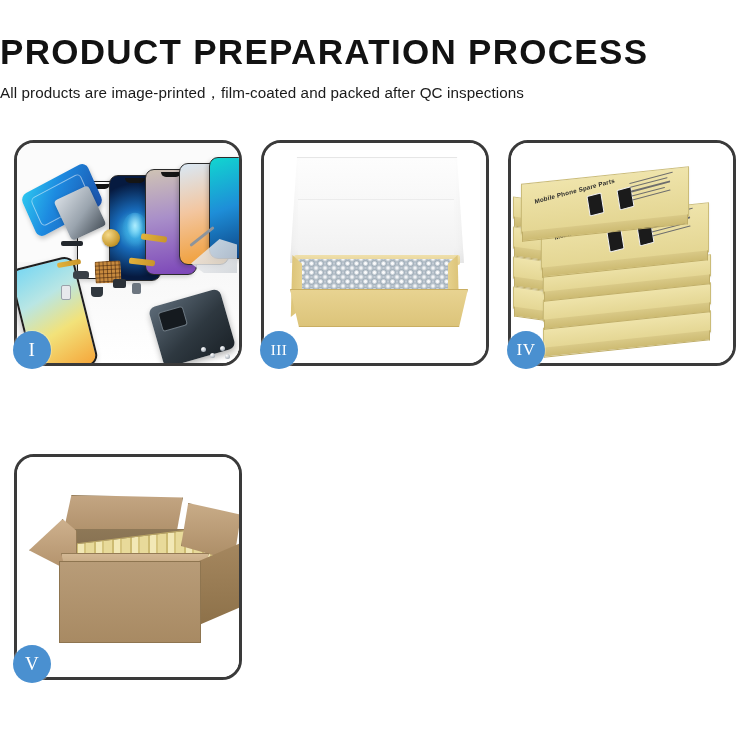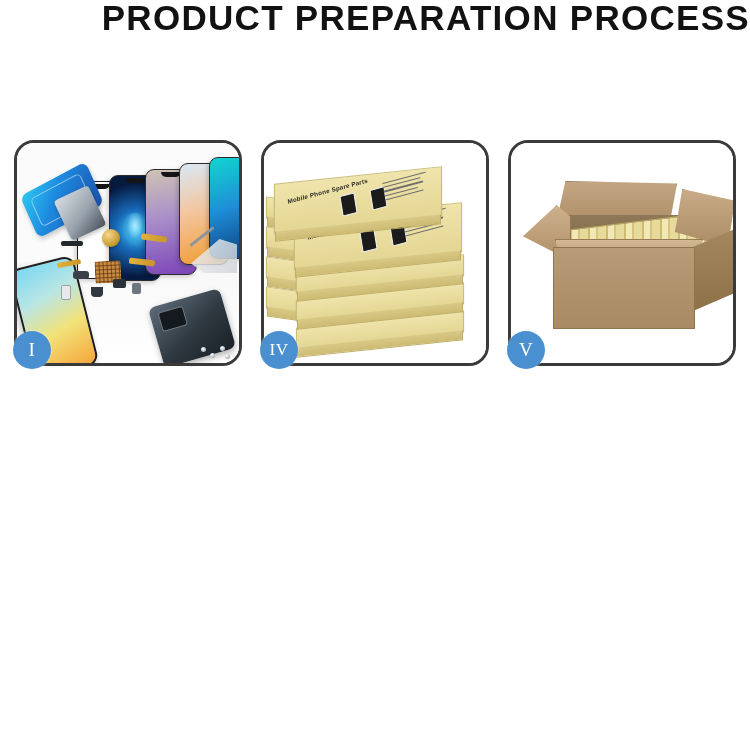--- a/index.html
+++ b/index.html
@@ -12,21 +12,22 @@
     height: 750px;
     font-family: "Liberation Sans", sans-serif;
     color: #111111;
     overflow: hidden;
     position: relative;
   }
 
   
   .header {
     width: 100%;
-    text-align: right;
+    padding-top: 34px;
+    text-align: left;
   }
   .title {
     font-family: "Liberation Sans", sans-serif;
     font-size: 35px;
     font-weight: bold;
     letter-spacing: 1.3px;
     color: #121212;
     line-height: 1.05;
     white-space: nowrap;
   }
@@ -390,20 +391,21 @@
     position: absolute; background: #b09272; border-radius: 1px;
   }
   .sb-l1 { left: 44px; top: 86px; width: 12px; height: 15px; }
   .sb-l2 { left: 46px; top: 140px; width: 12px; height: 15px; }
 </style>
 </head>
 <body>
 
 <div class="header">
   <div class="title">PRODUCT PREPARATION PROCESS</div>
+  <div class="subtitle">All products are image-printed，film-coated and packed after QC inspections</div>
 </div>
 
 <div class="grid">
 
   <div class="panel">
     <div class="panel-inner">
       <div class="scene-parts">
         <div class="floor"></div>
 
         <div class="phone-fan">
@@ -448,20 +450,34 @@
           <div class="screw" style="left:9px;top:8px;"></div>
           <div class="screw" style="left:19px;top:1px;"></div>
           <div class="screw" style="left:24px;top:9px;"></div>
         </div>
       </div>
     </div>
     <div class="badge">I</div>
   </div>
 
 
+  <div class="panel">
+    <div class="panel-inner">
+      <div class="scene-openbox">
+        <div class="lidflap"></div>
+        <div class="foam"></div>
+        <div class="box3-inner-rim"></div>
+        <div class="box3-bubbles"></div>
+        <div class="box3-left"></div>
+        <div class="box3-right"></div>
+        <div class="box3-front"></div>
+      </div>
+    </div>
+    <div class="badge xwide">III</div>
+  </div>
 
   <div class="panel">
     <div class="panel-inner">
       <div class="scene-stack">
         <div class="stkgroup">
 
           <div class="stkbox" style="left:0px; top:56px; width:120px; height:20px; transform:skewY(8deg);">
               <div class="side"></div>
             </div>
           <div class="stkbox" style="left:0px; top:86px; width:120px; height:20px; transform:skewY(8deg);">

